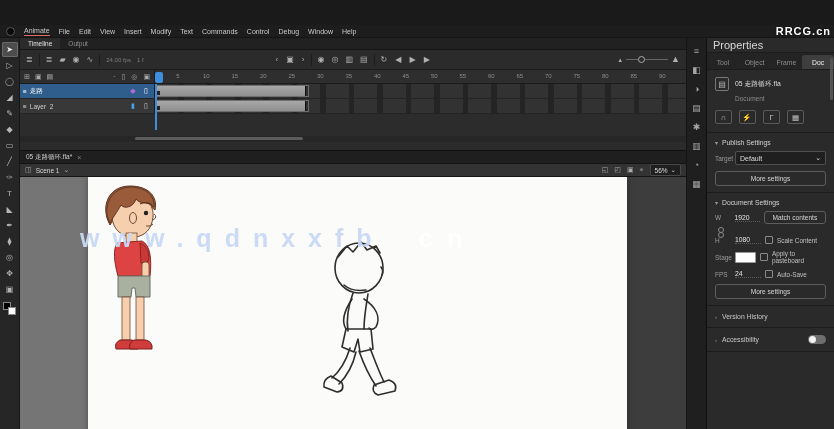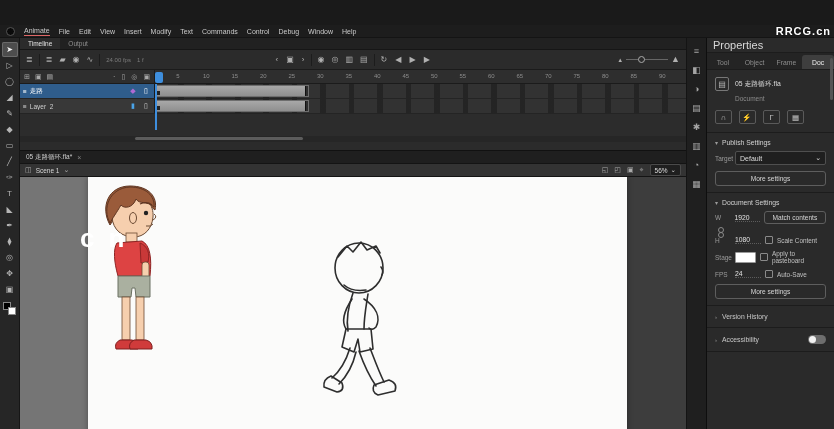--- a/index.html
+++ b/index.html
@@ -378,20 +378,21 @@
         <path class="ln" d="M53,114 C58,128 63,139 70,149"></path>
         <path class="ln" d="M64,111 C69,124 73,135 78,145"></path>
         <path class="ln" d="M68,148 l15,-5 q9,3 6,11 l-17,4 q-7,-3 -4,-10 Z" fill="#fff"></path>
         <path class="ln" d="M44,111 C40,124 34,134 26,141"></path>
         <path class="ln" d="M50,115 C47,128 41,139 33,147"></path>
         <path class="ln" d="M25,139 l11,7 q3,8 -5,9 l-13,-5 q-1,-8 7,-11 Z" fill="#fff"></path>
       </svg>
     </div>
 
     <div id="watermark">
+      <span class="wm-url">www.qdnxxfb</span>
       <span class="wm-cn">cn</span>
     </div>
   </div>
 
   <div id="dock" class="abs">
       <span class="dock-i">≡</span>
       <span class="dock-i">◧</span>
       <span class="dock-i">◑</span>
       <span class="dock-i">▤</span>
       <span class="dock-i">✱</span>

